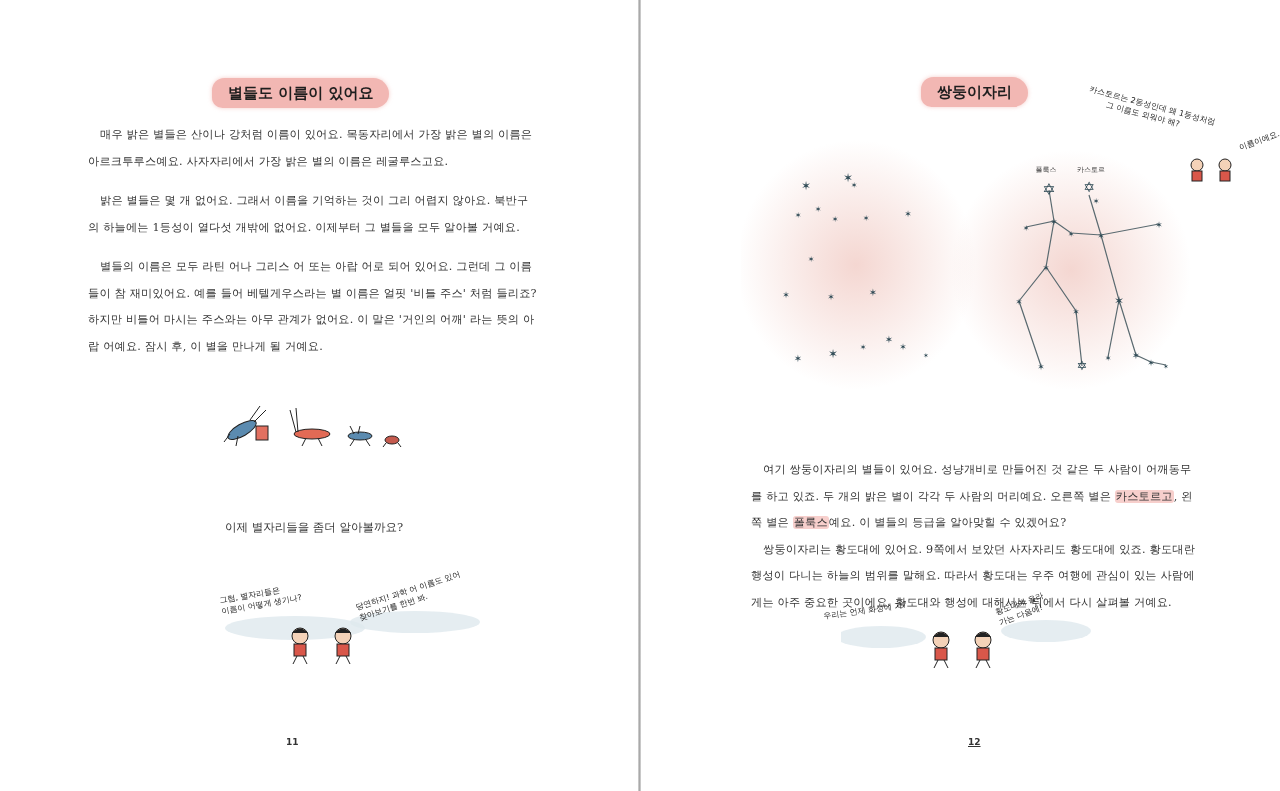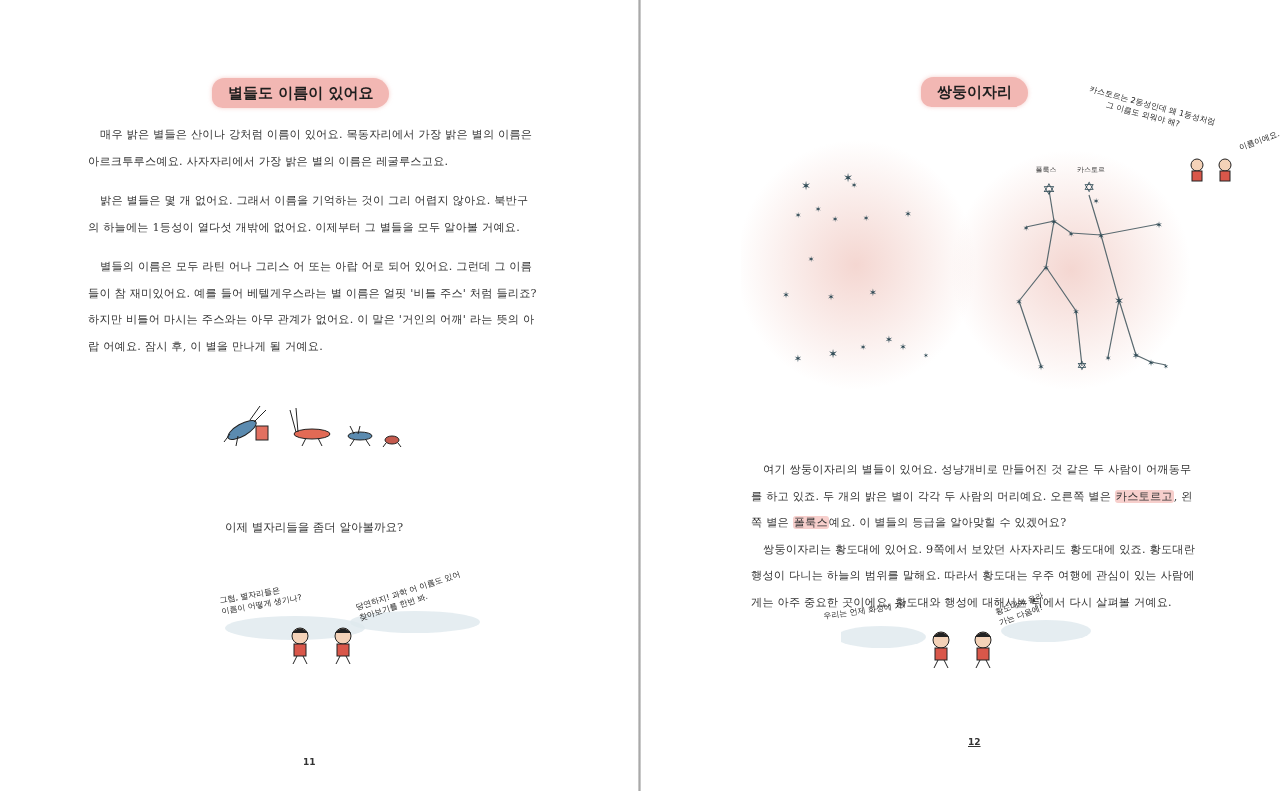--- a/index.html
+++ b/index.html
@@ -86,21 +86,21 @@
   </svg>
   <div class="bubble" style="left:220px; top:588px; transform:rotate(-10deg);">
     <div>그럼, 별자리들은</div>
     <div>이름이 어떻게 생기나?</div>
   </div>
   <div class="bubble" style="left:355px; top:585px; transform:rotate(-18deg);">
     <div>당연하지! 과학 어 이름도 있어</div>
     <div>찾아보기를 한번 봐.</div>
   </div>
 
-  <div class="page-num" style="left:303px; top:737px;margin-top:20px;">11</div>
+  <div class="page-num" style="left:286px; top:737px;">11</div>
 </div>
 
 <div class="spine"></div>
 
 <div class="page right">
   <div class="title-tag" style="left:280px; top:77px;">쌍둥이자리</div>
 
   <div class="bubble" style="left:445px; top:100px; transform:rotate(15deg);">
     <div>카스토르는 2등성인데 왜 1등성처럼</div>
     <div style="padding-left:20px;">그 이름도 외워야 해?</div>

